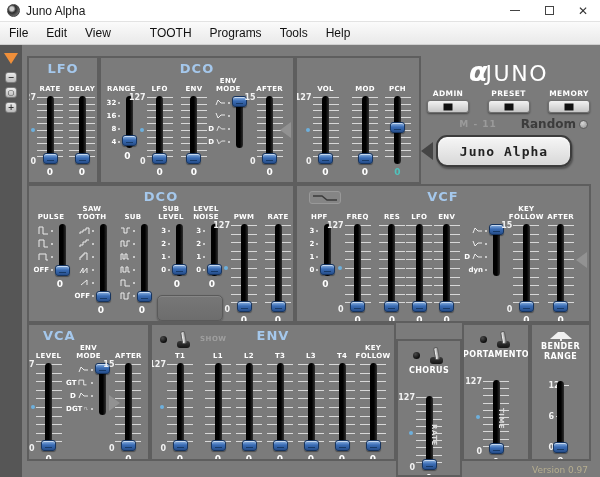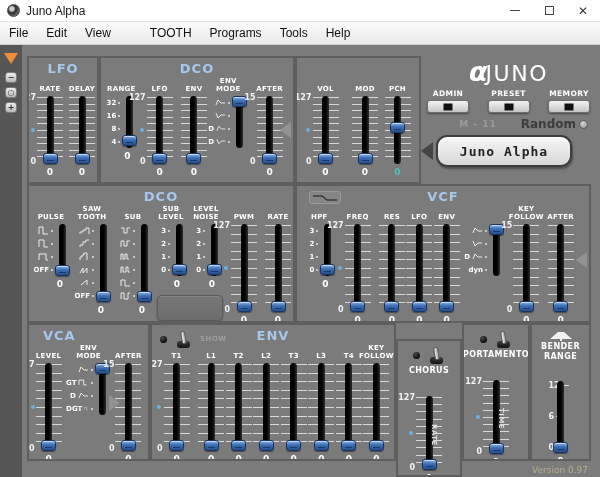--- a/index.html
+++ b/index.html
@@ -904,33 +904,20 @@
             <div class="ticks" style="background: repeating-linear-gradient(rgb(216, 216, 216) 0px, rgb(216, 216, 216) 1px, transparent 1px, transparent 8.6px);"></div>
             <div class="track-wrap">
               <div class="track"></div>
               <div class="handle" style="bottom: 0px;"></div>
             </div>
           </div>
           <div class="val">0</div>
         </div>
         <div class="slider type-ticks">
           <div class="sl-label">
-            <span>T2</span>
-          </div>
-          <div class="sl-body" style="height: 88px;">
-            <div class="ticks" style="background: repeating-linear-gradient(rgb(216, 216, 216) 0px, rgb(216, 216, 216) 1px, transparent 1px, transparent 8.6px);"></div>
-            <div class="track-wrap">
-              <div class="track"></div>
-              <div class="handle" style="bottom: 0px;"></div>
-            </div>
-          </div>
-          <div class="val">0</div>
-        </div>
-        <div class="slider type-ticks">
-          <div class="sl-label">
             <span>L2</span>
           </div>
           <div class="sl-body" style="height: 88px;">
             <div class="ticks" style="background: repeating-linear-gradient(rgb(216, 216, 216) 0px, rgb(216, 216, 216) 1px, transparent 1px, transparent 8.6px);"></div>
             <div class="track-wrap">
               <div class="track"></div>
               <div class="handle" style="bottom: 0px;"></div>
             </div>
           </div>
           <div class="val">0</div>

